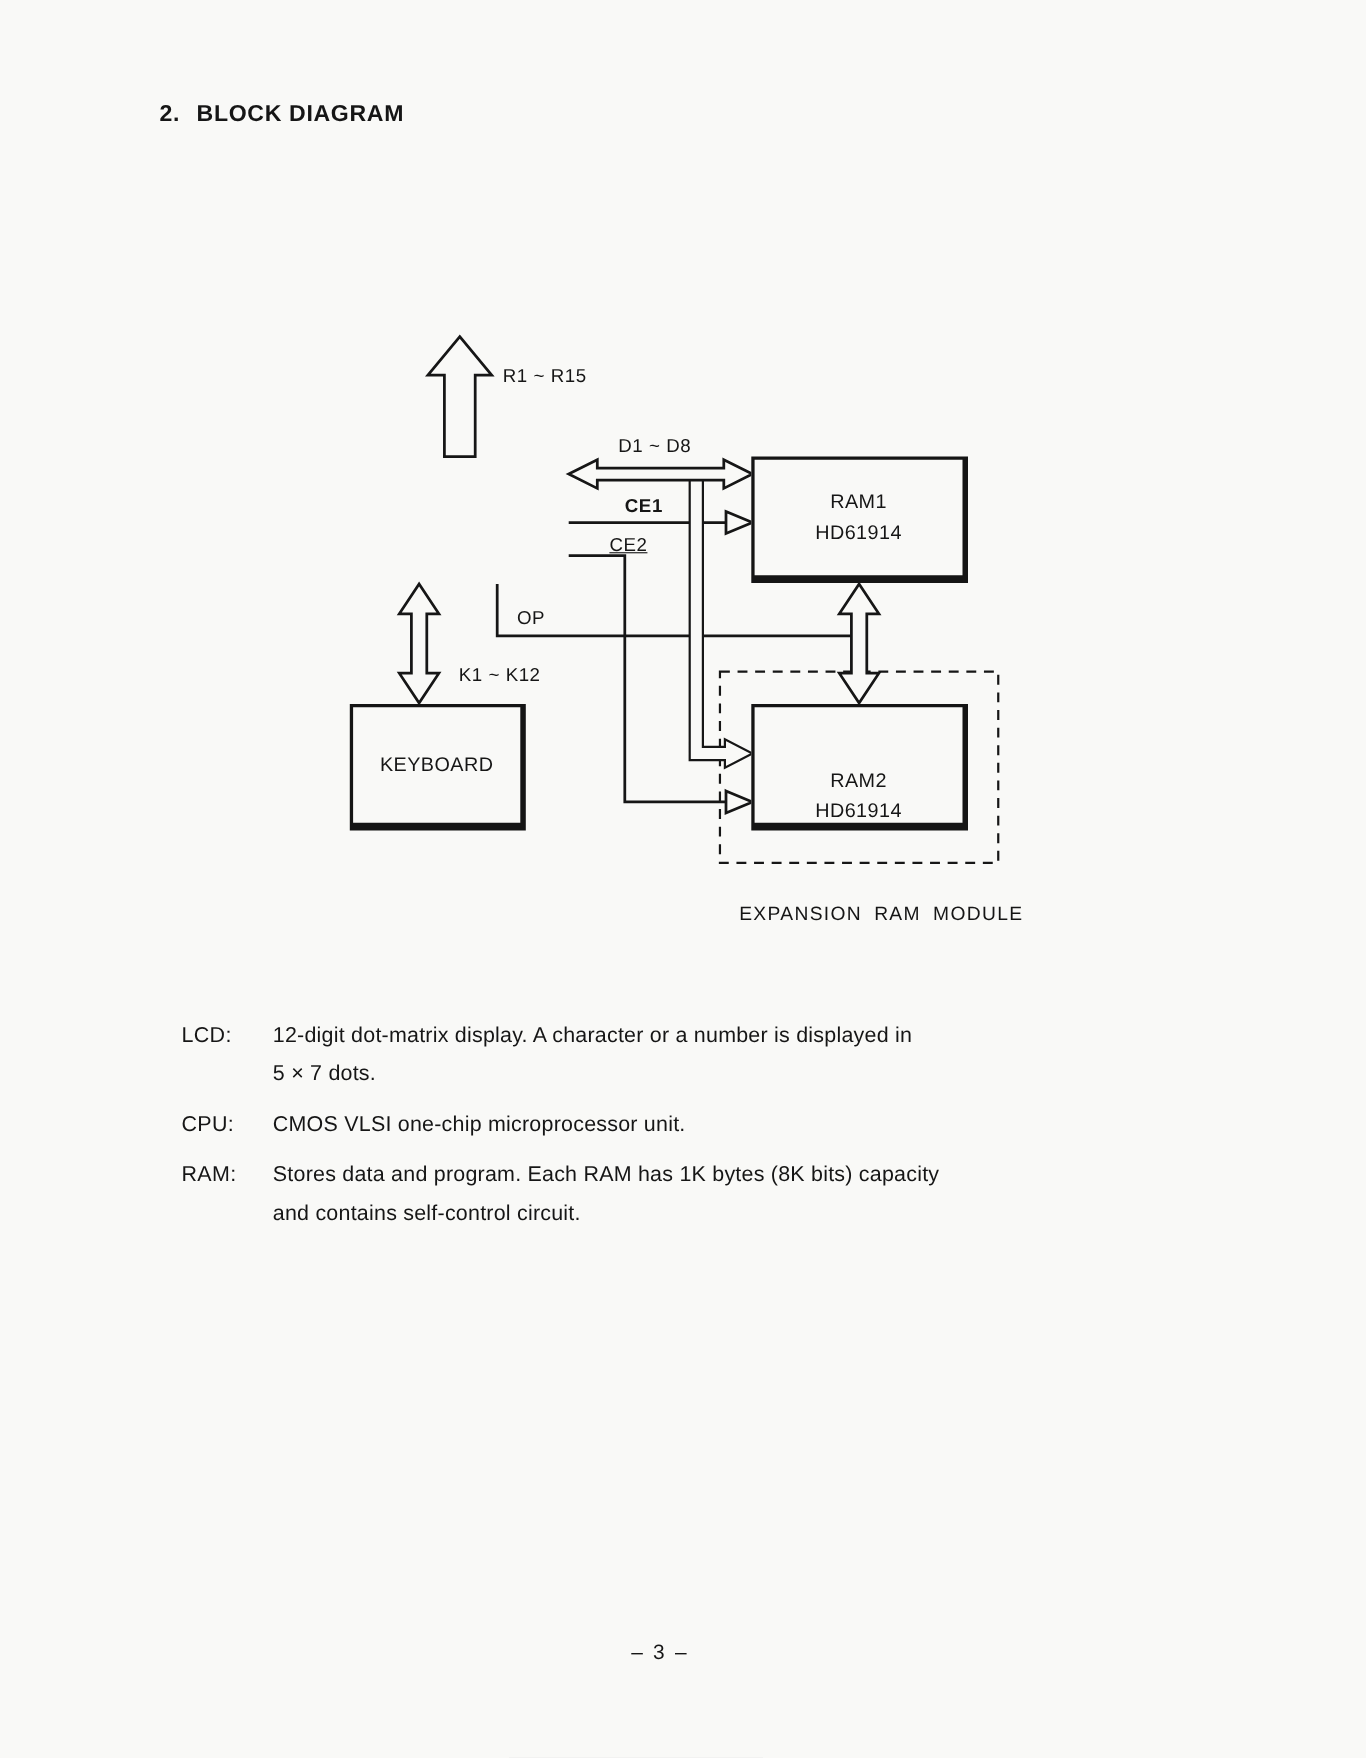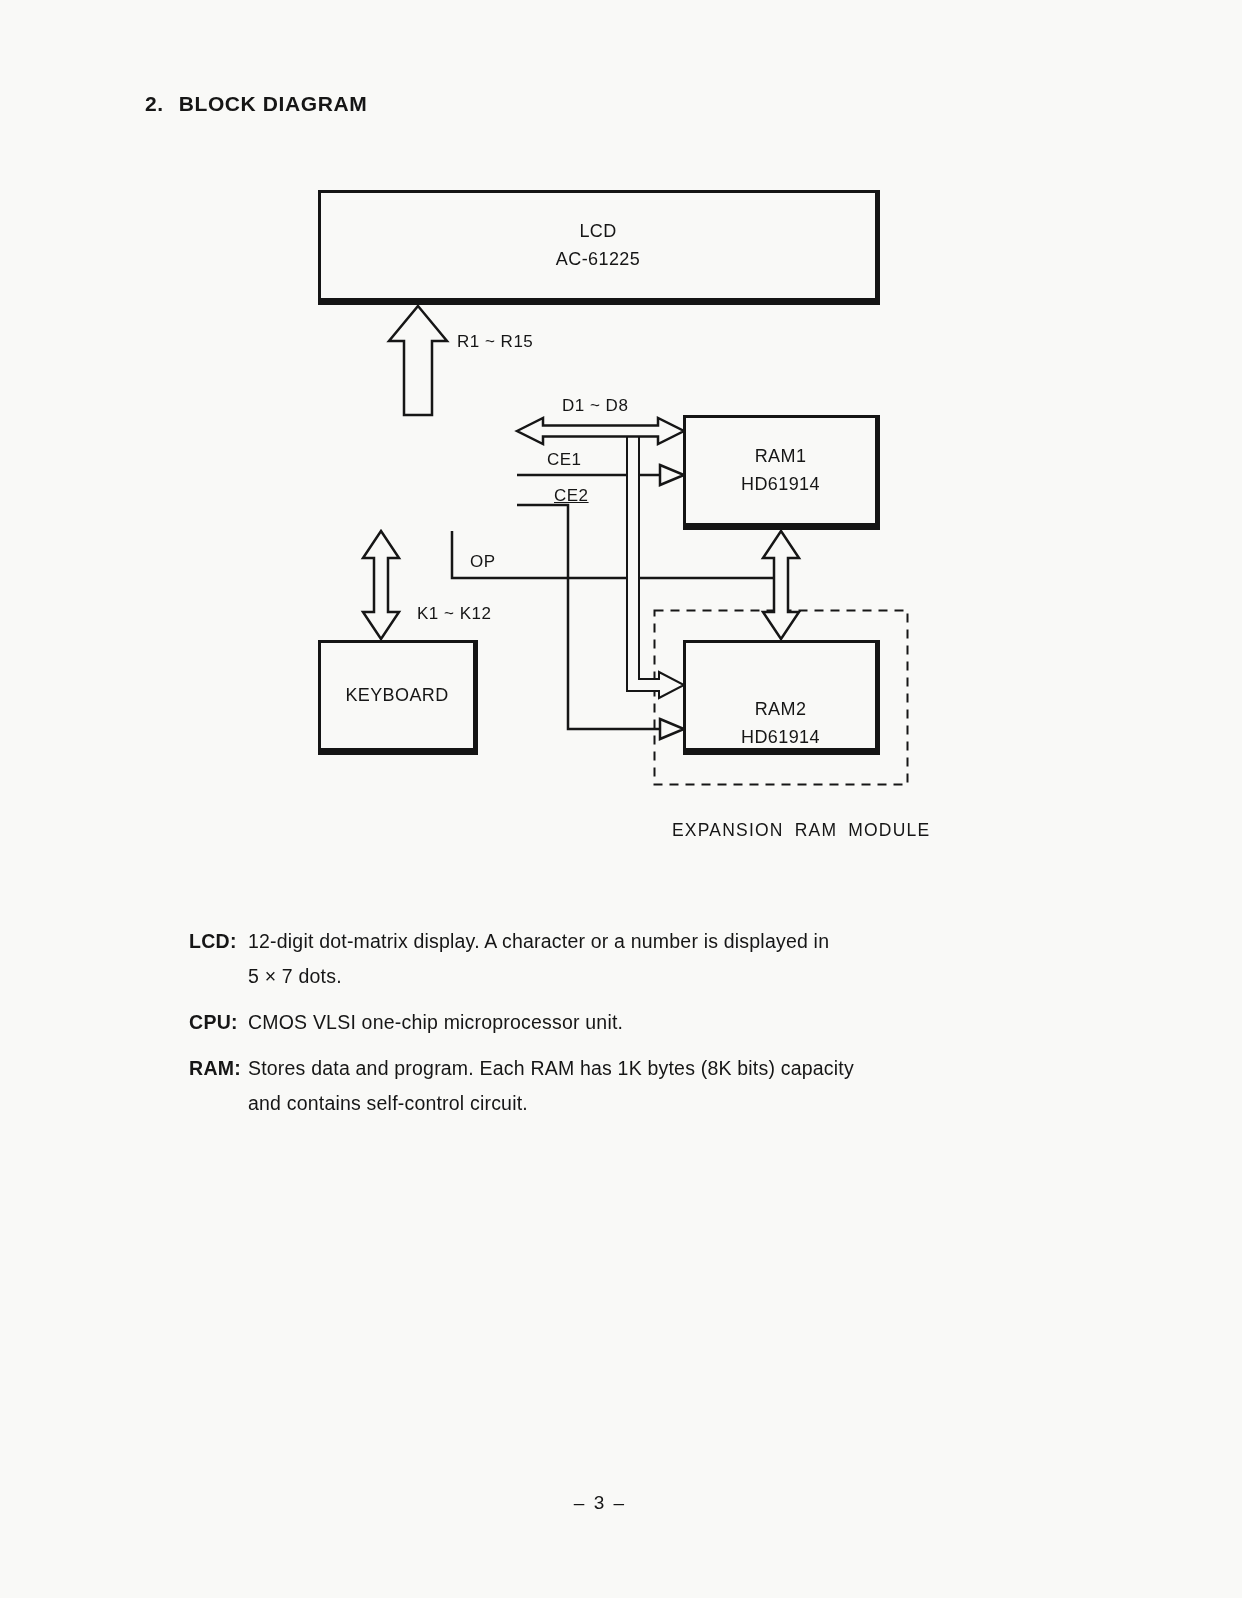--- a/index.html
+++ b/index.html
@@ -36,38 +36,38 @@
   .box-keyboard{left:318px;top:640px;width:160px;height:115px;}
   .box-ram2{left:683px;top:640px;width:197px;height:115px;z-index:3;justify-content:flex-end;}
   .diagram-svg{position:absolute;left:0;top:0;z-index:1;}
   .sig{
     position:absolute;z-index:4;
     font-size:17px;letter-spacing:0.5px;
     background:transparent;
   }
   .sig-r{left:457px;top:332px;}
   .sig-d{left:562px;top:396px;}
-  .sig-ce1{left:547px;top:450px;}
+  .sig-ce1{left:568px;top:450px;font-weight:bold;}
   .sig-ce2{left:554px;top:486px;text-decoration:underline;}
   .sig-op{left:470px;top:552px;}
   .sig-k{left:417px;top:604px;}
   .expansion-label{
     position:absolute;left:637px;top:820px;z-index:4;
     font-size:17.5px;letter-spacing:1.2px;word-spacing:5px;margin-left:35px;
   }
   
   .descriptions{
     position:absolute;left:165px;top:924px;width:760px;
     display:flex;flex-direction:column;gap:11px;
   }
   .desc-row{
     display:grid;grid-template-columns:83px 1fr;
     font-size:19.5px;line-height:1.8;
   }
-  .desc-term{font-weight:bold;letter-spacing:0.3px;margin-left:24px;}
+  .desc-term{font-weight:normal;letter-spacing:0.3px;}
   .desc-text{white-space:pre-line;letter-spacing:0.2px;}
   .page-number{
     position:absolute;left:540px;top:1492px;width:120px;
     text-align:center;font-size:19px;letter-spacing:2px;
   }
 </style>
 </head>
 <body>
 
 <div class="page">
@@ -93,24 +93,20 @@
 
     <polygon points="517,431 543,418 543,425.5 658,425.5 658,418 684,431 658,444 658,436.5 543,436.5 543,444" fill="#f9f9f7" stroke="#161616" stroke-width="2.5"></polygon>
 
     <polygon points="418,306 447,341 432,341 432,415 404,415 404,341 389,341" fill="#f9f9f7" stroke="#161616" stroke-width="2.5"></polygon>
 
     <polygon points="381,531 399,558 388,558 388,612 399,612 381,639 363,612 374,612 374,558 363,558" fill="#f9f9f7" stroke="#161616" stroke-width="2.5"></polygon>
 
     <polygon points="781,531 799,558 788,558 788,612 799,612 781,639 763,612 774,612 774,558 763,558" fill="#f9f9f7" stroke="#161616" stroke-width="2.5"></polygon>
   </svg>
 
-  <div class="box box-lcd">
-    <div>LCD</div>
-    <div>AC-61225</div>
-  </div>
 
 
   <div class="box box-ram1">
     <div>RAM1</div>
     <div>HD61914</div>
   </div>
 
   <div class="box box-keyboard">
     <div>KEYBOARD</div>
   </div>

